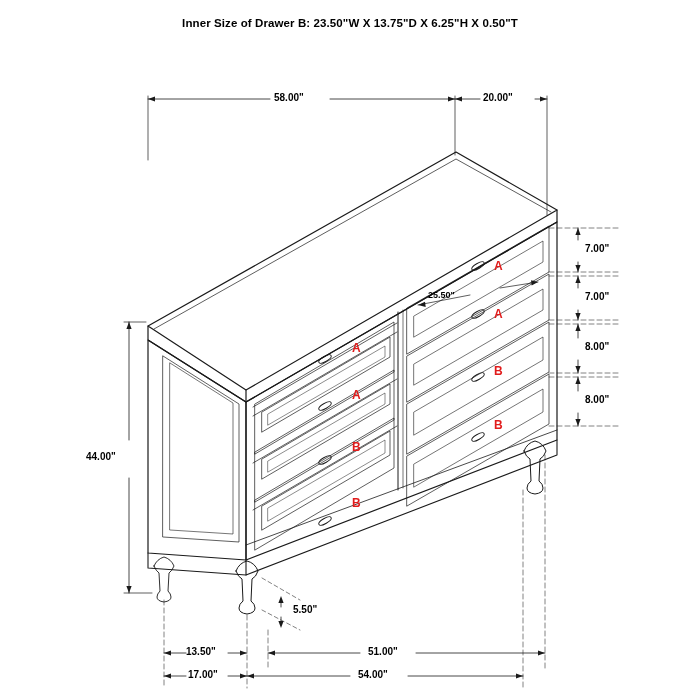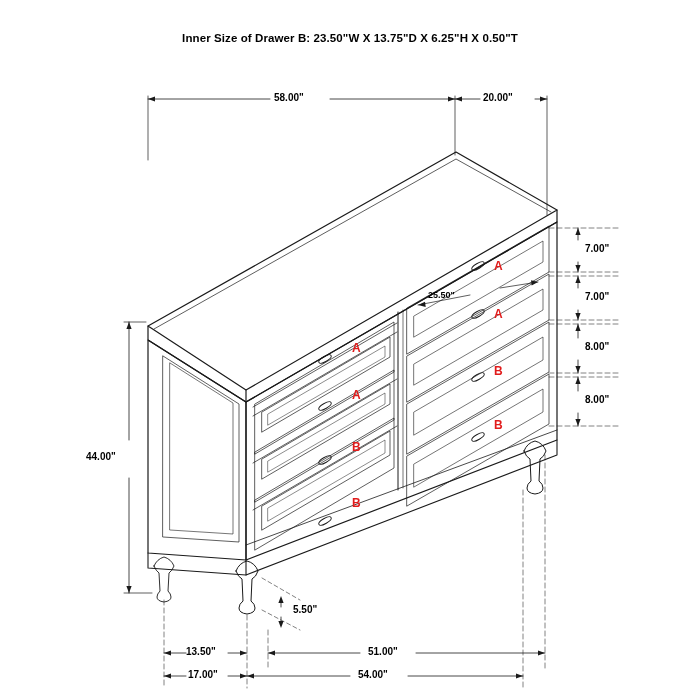--- a/index.html
+++ b/index.html
@@ -19,21 +19,21 @@
     position: absolute;
     left: 0;
     width: 700px;
     text-align: center;
     font-size: 11.5px;
     font-weight: bold;
     color: #000000;
     letter-spacing: 0.1px;
   }
   #hdr1 { top: 14px; }
-  #hdr2 { top: 32px; }
+  #hdr2 { top: 17px; }
 
   svg#drawing {
     position: absolute;
     left: 0;
     top: 0;
   }
 
   .dimtext {
     position: absolute;
     font-size: 10px;

